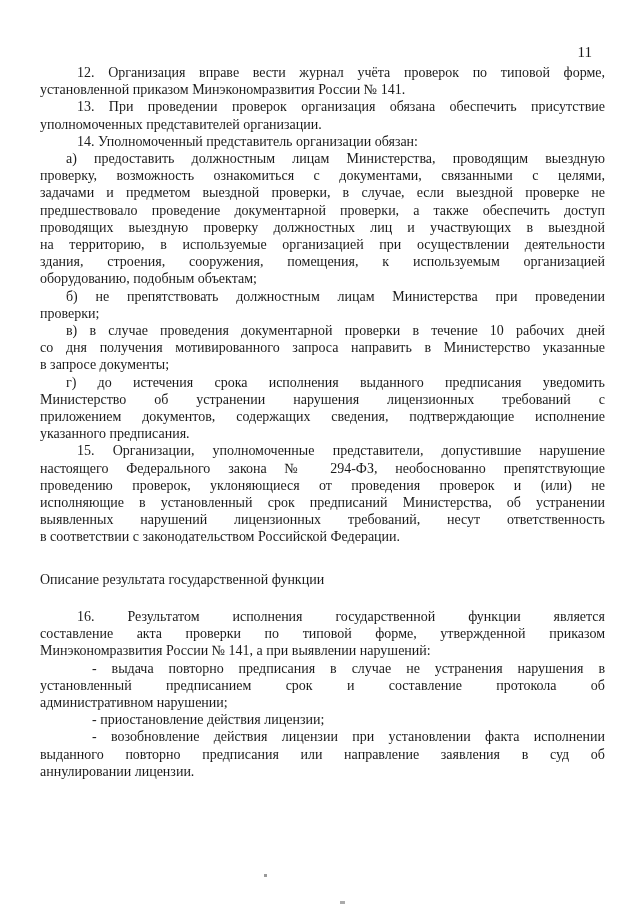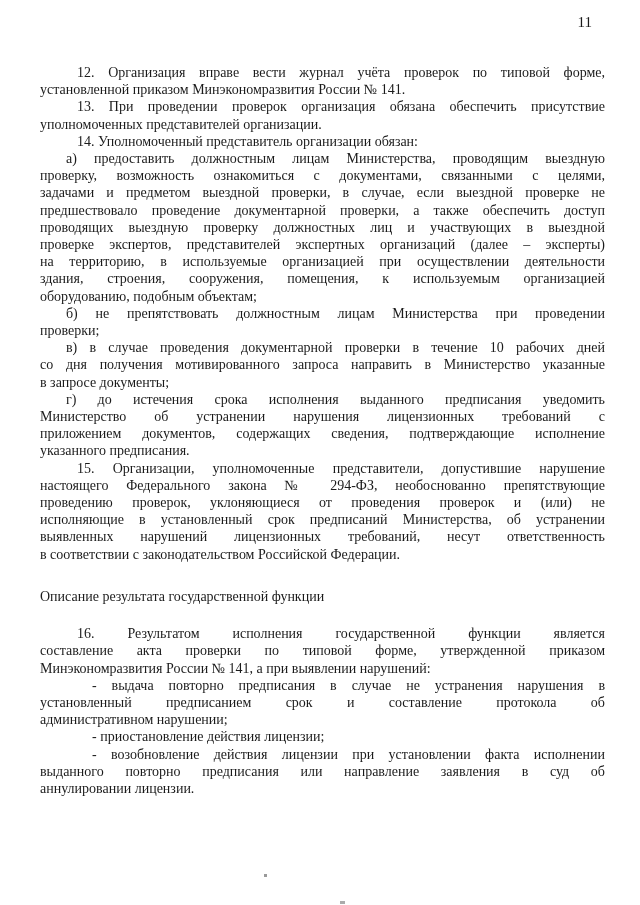--- a/index.html
+++ b/index.html
@@ -11,21 +11,21 @@
     position: relative;
     width: 640px;
     height: 905px;
     background: #ffffff;
     overflow: hidden;
     font-family: "Liberation Serif", "DejaVu Serif", serif;
     color: #1b1b1b;
   }
   .page-number {
     position: absolute;
-    top: 14px;
+    top: 44px;
     right: 48px;
     font-size: 15px;
     line-height: 17px;
     margin-left: 40px;
   }
   .doc-body {
     position: absolute;
     top: 64px;
     left: 40px;
     width: 565px;
@@ -66,21 +66,20 @@
       <div class="line first-num">12. Организация вправе вести журнал учёта проверок по типовой форме,</div>
       <div class="line end">установленной приказом Минэкономразвития России № 141.</div>
       <div class="line first-num">13. При проведении проверок организация обязана обеспечить присутствие</div>
       <div class="line end">уполномоченных представителей организации.</div>
       <div class="line first-num end">14. Уполномоченный представитель организации обязан:</div>
       <div class="line first-sub">а) предоставить должностным лицам Министерства, проводящим выездную</div>
       <div class="line">проверку, возможность ознакомиться с документами, связанными с целями,</div>
       <div class="line">задачами и предметом выездной проверки, в случае, если выездной проверке не</div>
       <div class="line">предшествовало проведение документарной проверки, а также обеспечить доступ</div>
       <div class="line">проводящих выездную проверку должностных лиц  и участвующих в выездной</div>
-      <div class="line">проверке экспертов, представителей экспертных организаций (далее – эксперты)</div>
       <div class="line">на территорию, в используемые организацией при осуществлении деятельности</div>
       <div class="line">здания, строения, сооружения, помещения, к используемым организацией</div>
       <div class="line end">оборудованию, подобным объектам;</div>
       <div class="line first-sub">б) не препятствовать должностным лицам Министерства при проведении</div>
       <div class="line end">проверки;</div>
       <div class="line first-sub">в) в случае проведения документарной проверки в течение 10 рабочих дней</div>
       <div class="line">со дня получения мотивированного запроса направить в Министерство указанные</div>
       <div class="line end">в запросе документы;</div>
       <div class="line first-sub">г) до истечения срока исполнения выданного предписания уведомить</div>
       <div class="line">Министерство об устранении нарушения лицензионных требований с</div>

